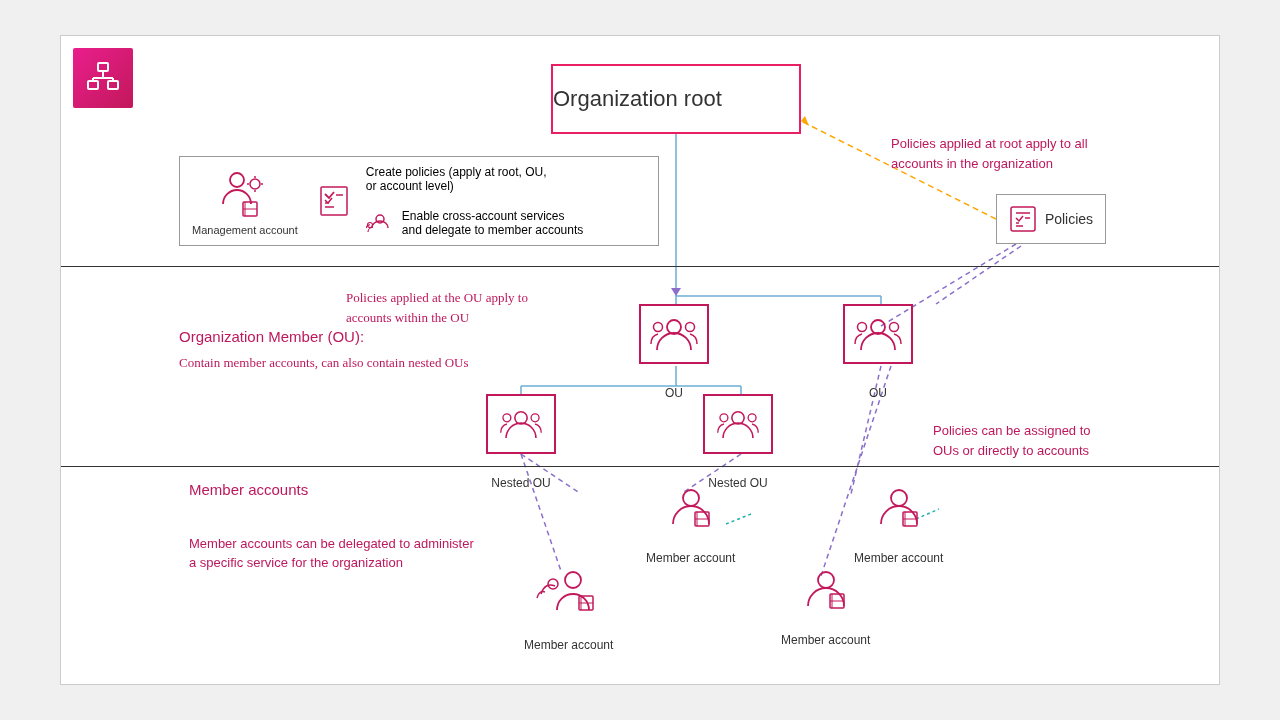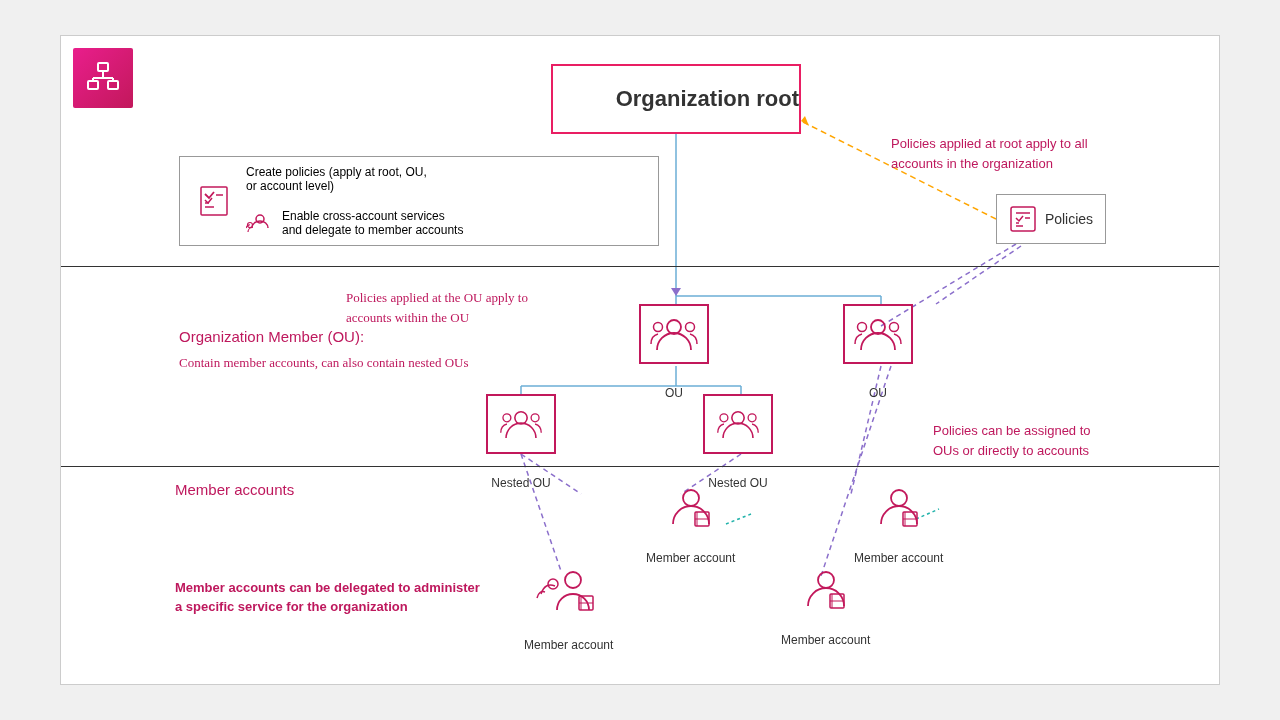--- a/index.html
+++ b/index.html
@@ -53,23 +53,23 @@
     
     .org-root-box {
       position: absolute;
       top: 28px;
       left: 490px;
       width: 250px;
       height: 70px;
       border: 2px solid #e91e63;
       display: flex;
       align-items: center;
-      justify-content: flex-end;
+      justify-content: flex-start;
       font-size: 22px;
-      font-weight: 700;
+      font-weight: 400;
       color: #333;
     }
 
     
     .mgmt-box {
       position: absolute;
       top: 120px;
       left: 118px;
       width: 480px;
       height: 90px;
@@ -206,20 +206,38 @@
       <polyline points="7,13 10,16 14,11" stroke="#c2185b" stroke-width="1.5" fill="none"></polyline>
       <line x1="16" y1="13" x2="21" y2="13" stroke="#c2185b" stroke-width="1.5"></line>
       <line x1="7" y1="18" x2="10" y2="18" stroke="#c2185b" stroke-width="1.5"></line>
       <line x1="7" y1="21" x2="14" y2="21" stroke="#c2185b" stroke-width="1.5"></line>
     </svg>
     <span>Policies</span>
   </div>
 
   <div class="mgmt-box">
 
+    <div style="display:flex; flex-direction:column; align-items:center; gap:2px;">
+      <svg width="56" height="56" viewBox="0 0 56 56" fill="none" xmlns="http://www.w3.org/2000/svg">
+
+        <circle cx="20" cy="14" r="7" stroke="#c2185b" stroke-width="1.8"></circle>
+        <path d="M6 38c0-7.7 6.3-14 14-14s14 6.3 14 14" stroke="#c2185b" stroke-width="1.8" fill="none"></path>
+
+        <circle cx="38" cy="18" r="5" stroke="#c2185b" stroke-width="1.5"></circle>
+        <line x1="38" y1="12" x2="38" y2="10" stroke="#c2185b" stroke-width="1.5"></line>
+        <line x1="38" y1="26" x2="38" y2="24" stroke="#c2185b" stroke-width="1.5"></line>
+        <line x1="32" y1="18" x2="30" y2="18" stroke="#c2185b" stroke-width="1.5"></line>
+        <line x1="46" y1="18" x2="44" y2="18" stroke="#c2185b" stroke-width="1.5"></line>
+
+        <rect x="26" y="36" width="14" height="14" rx="1" stroke="#c2185b" stroke-width="1.5"></rect>
+        <line x1="28" y1="36" x2="28" y2="50" stroke="#c2185b" stroke-width="1"></line>
+        <line x1="26" y1="43" x2="40" y2="43" stroke="#c2185b" stroke-width="1"></line>
+      </svg>
+      <span style="font-size:11px; color:#333;">Management account</span>
+    </div>
 
     <div style="display:flex; flex-direction:column; align-items:center; gap:2px; padding-left:8px;">
       <svg width="28" height="30" viewBox="0 0 28 30" fill="none">
         <rect x="1" y="1" width="26" height="28" rx="1" stroke="#c2185b" stroke-width="1.5"></rect>
         <polyline points="5,8 9,12 14,6" stroke="#c2185b" stroke-width="1.8" fill="none"></polyline>
         <line x1="16" y1="9" x2="23" y2="9" stroke="#c2185b" stroke-width="1.5"></line>
         <line x1="5" y1="17" x2="9" y2="17" stroke="#c2185b" stroke-width="1.5"></line>
         <line x1="5" y1="21" x2="14" y2="21" stroke="#c2185b" stroke-width="1.5"></line>
         <line x1="5" y1="14" x2="8" y2="17" stroke="#c2185b" stroke-width="1.5"></line>
         <line x1="8" y1="17" x2="12" y2="12" stroke="#c2185b" stroke-width="1.5"></line>
@@ -309,23 +327,23 @@
         <path d="M8 36c0-9.4 7.6-17 17-17s17 7.6 17 17" stroke="#c2185b" stroke-width="1.8" fill="none"></path>
         <circle cx="9" cy="13" r="4.5" stroke="#c2185b" stroke-width="1.5"></circle>
         <path d="M2 30c0-5.5 3-9 7-10" stroke="#c2185b" stroke-width="1.5" fill="none"></path>
         <circle cx="41" cy="13" r="4.5" stroke="#c2185b" stroke-width="1.5"></circle>
         <path d="M48 30c0-5.5-3-9-7-10" stroke="#c2185b" stroke-width="1.5" fill="none"></path>
       </svg>
     </div>
     <span>Nested OU</span>
   </div>
 
-  <div class="text-block" style="top:443px; left:114px;">
+  <div class="text-block" style="top:443px; left:128px;">
     <div style="font-size:15px; font-weight:500;">Member accounts</div>
-    <div style="font-size:13px; margin-top:76px; width:320px;font-weight:bold;">Member accounts can be delegated to administer<br>a specific service for the organization</div>
+    <div style="font-size:13px; margin-top:32px; width:320px;">Member accounts can be delegated to administer<br>a specific service for the organization</div>
   </div>
 
   <div class="node" style="top:448px; left:585px;">
     <svg width="52" height="45" viewBox="0 0 52 45" fill="none">
       <circle cx="26" cy="14" r="8" stroke="#c2185b" stroke-width="1.8"></circle>
       <path d="M8 40c0-9.9 8-18 18-18s18 8.1 18 18" stroke="#c2185b" stroke-width="1.8" fill="none"></path>
       <rect x="30" y="28" width="14" height="14" rx="1" stroke="#c2185b" stroke-width="1.5"></rect>
       <line x1="32" y1="28" x2="32" y2="42" stroke="#c2185b" stroke-width="1"></line>
       <line x1="30" y1="35" x2="44" y2="35" stroke="#c2185b" stroke-width="1"></line>
     </svg>

